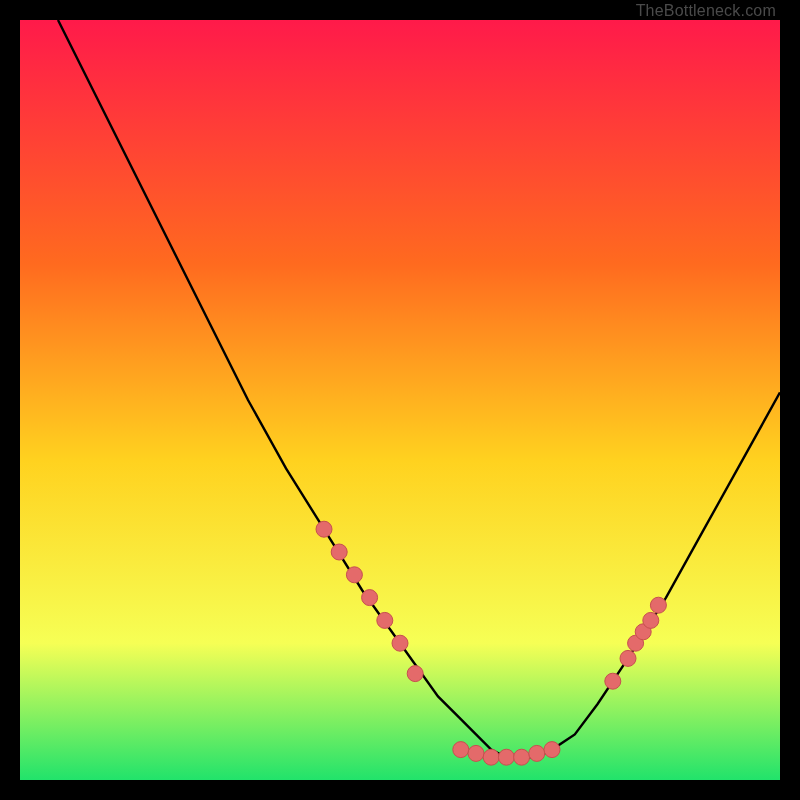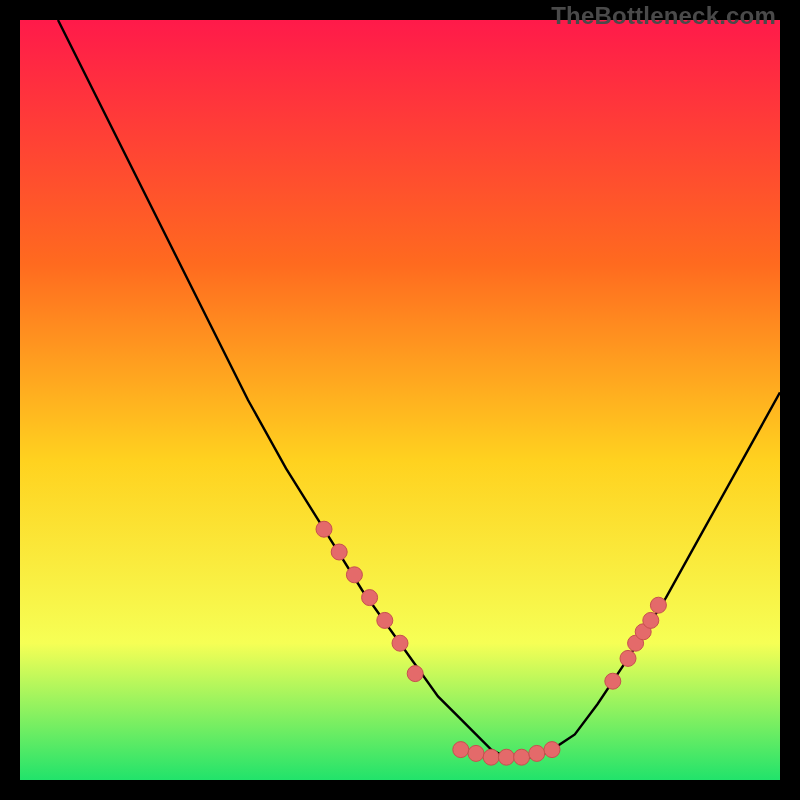--- a/index.html
+++ b/index.html
@@ -24,22 +24,22 @@
     left: 0;
     top: 0;
     width: 760px;
     height: 760px;
   }
   .watermark {
     position: absolute;
     top: 2px;
     right: 24px;
     color: #4a4a4a;
-    font-size: 24px;
-    font-weight: 700;
+    font-size: 16px;
+    font-weight: 400;
     letter-spacing: 0.2px;
     z-index: 10;
     margin-left: 24px;
   }
   svg { display: block; }
 </style>
 </head>
 <body>
 
 <div class="watermark">TheBottleneck.com</div>

